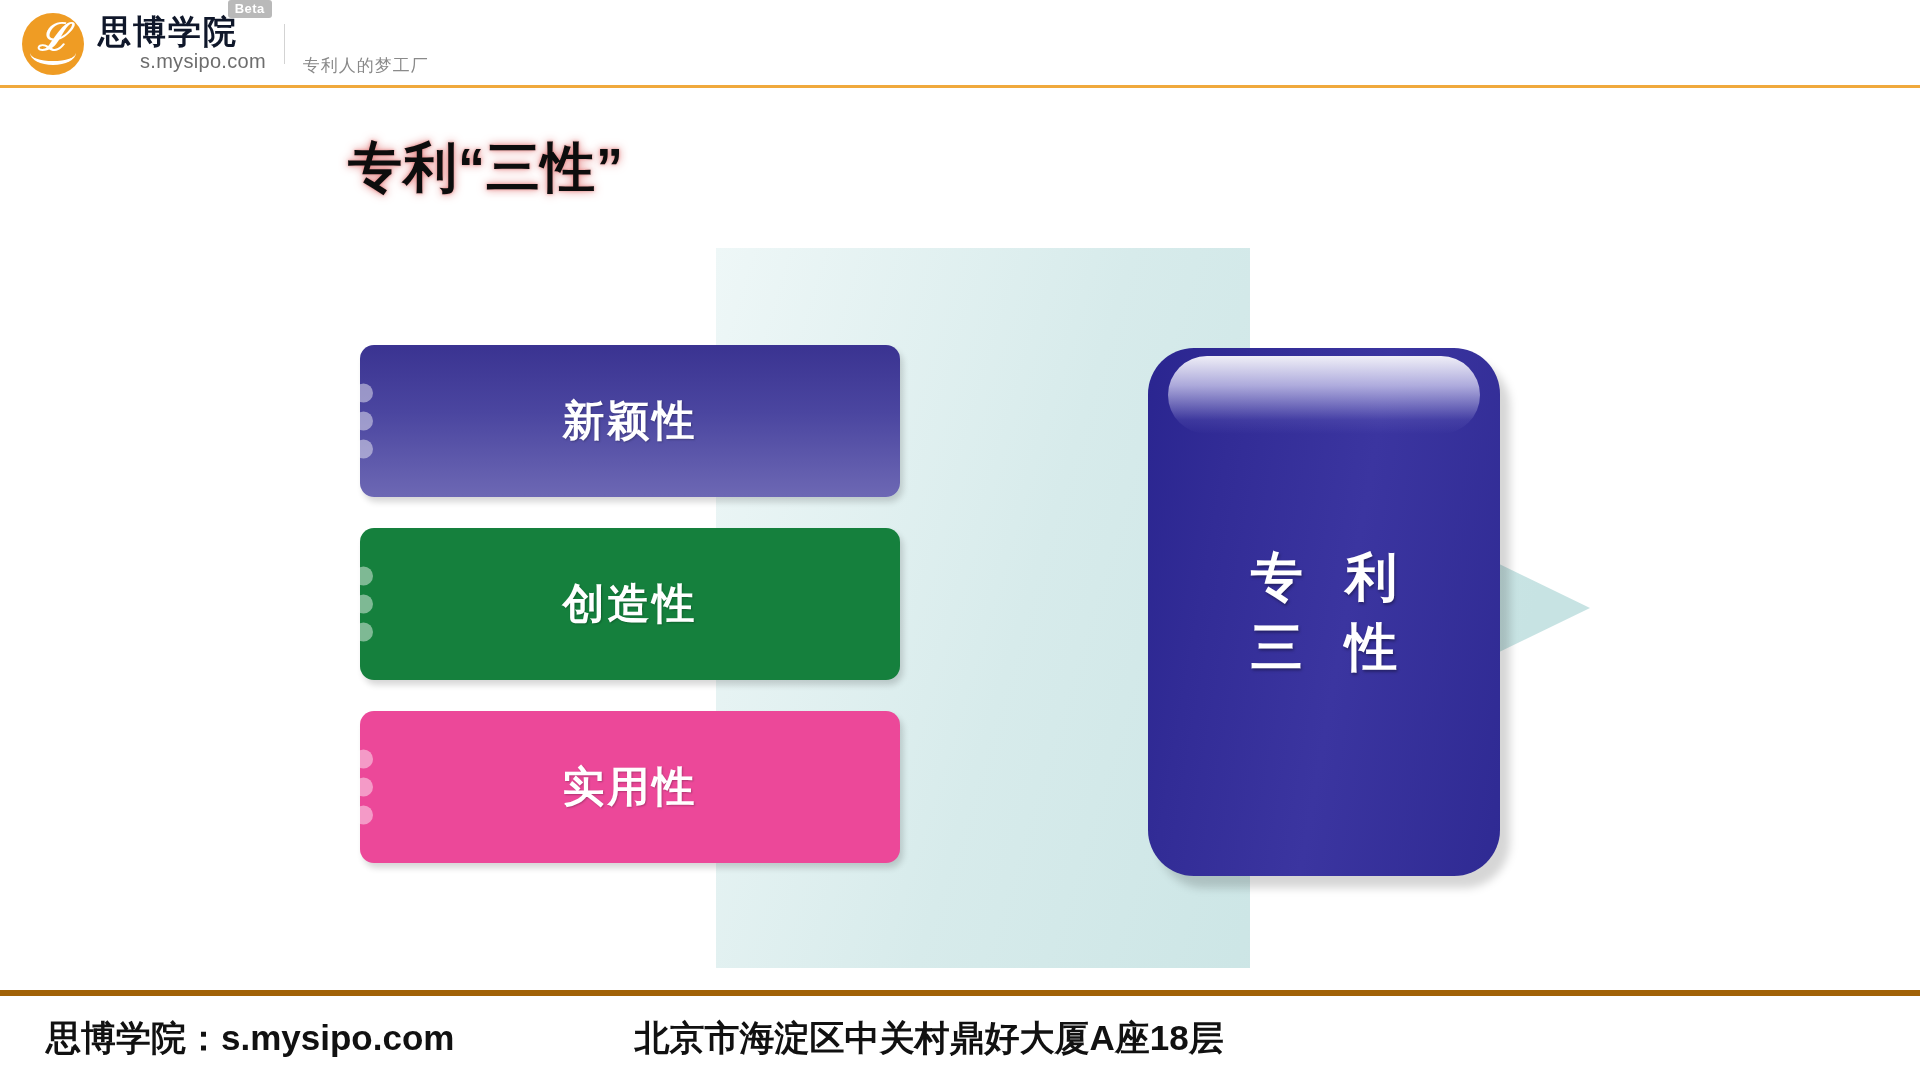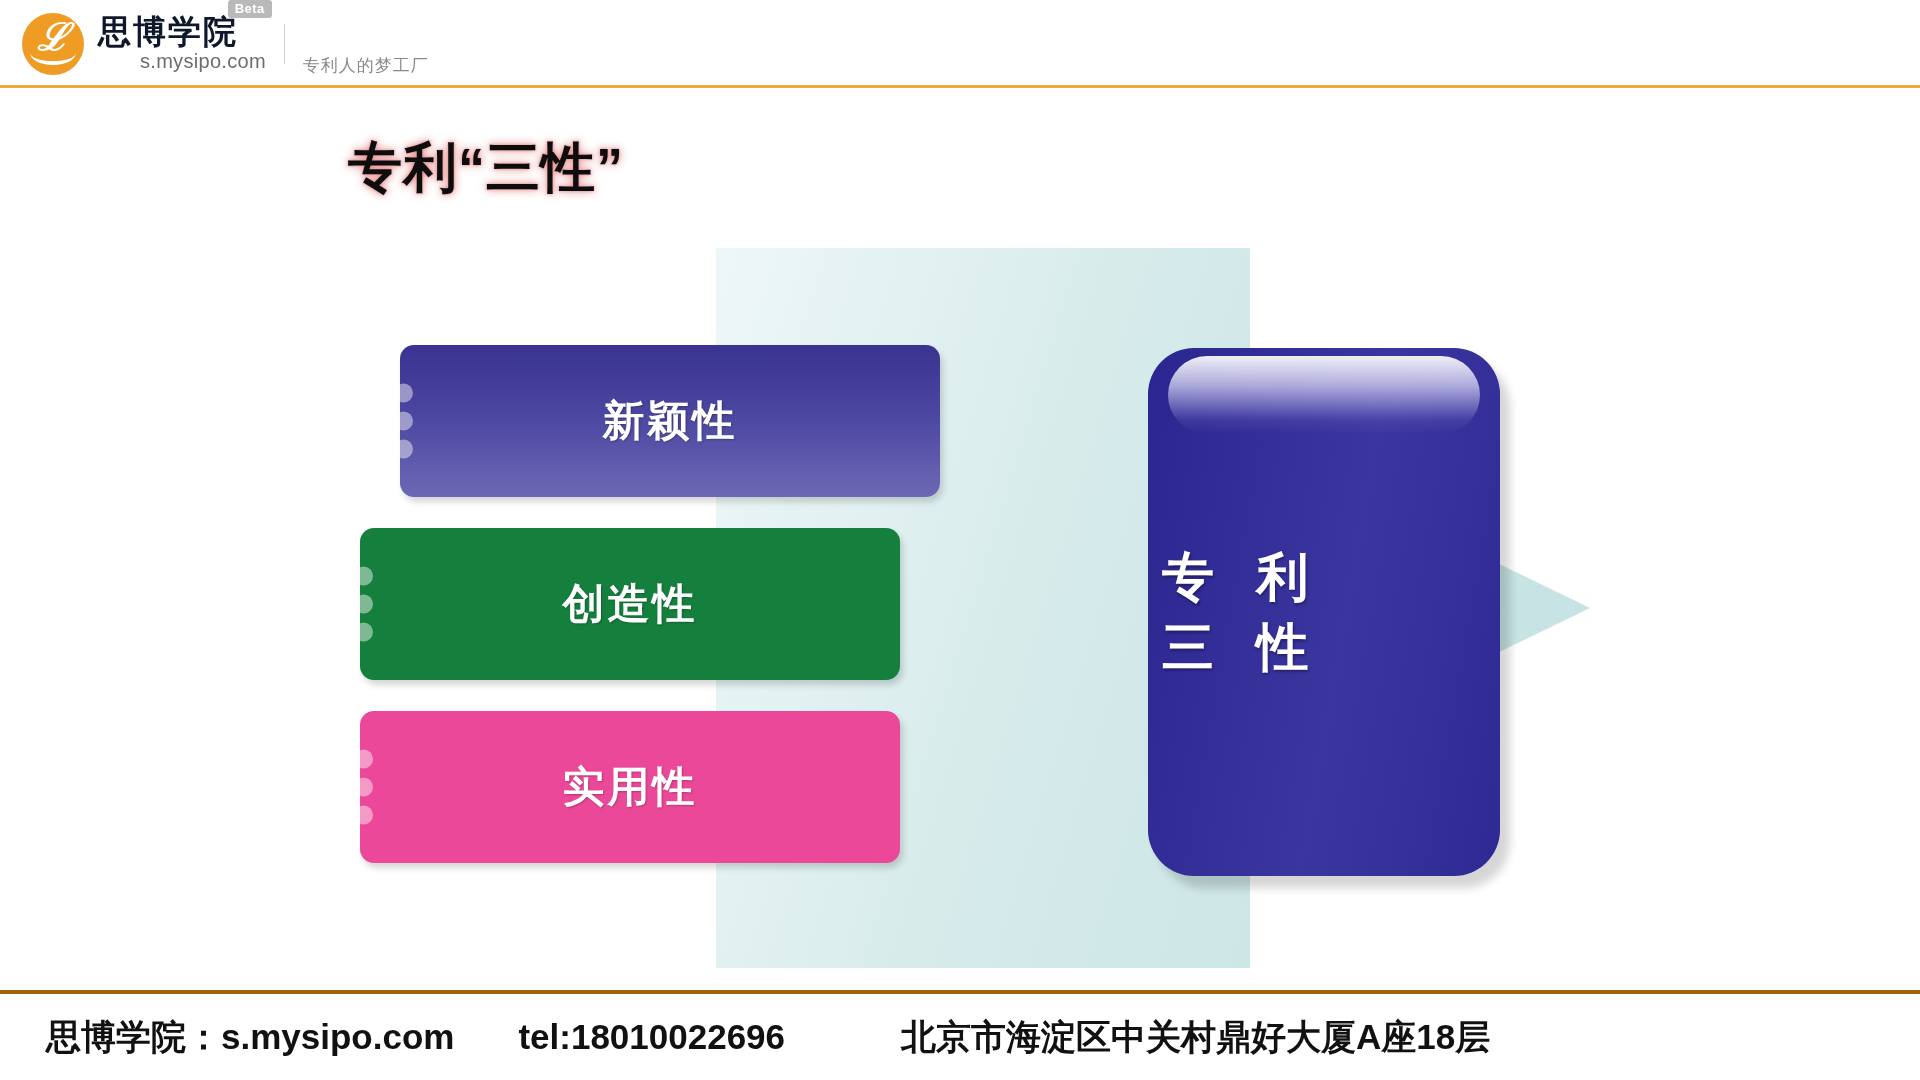--- a/index.html
+++ b/index.html
@@ -84,21 +84,21 @@
     text-shadow:1px 1px 2px rgba(0,0,0,.25);
   }
   .bar .dots{
     position:absolute; left:-6px; top:50%; transform:translateY(-50%);
     display:flex; flex-direction:column; gap:9px;
   }
   .bar .dots i{
     display:block; width:19px; height:19px; border-radius:50%;
     background:rgba(255,255,255,.45);
   }
-  #bar-0{ background:linear-gradient(180deg,#3a3391 0%,#4b46a0 45%,#6d68b4 100%);margin-left:40px; }
+  #bar-0{ background:linear-gradient(180deg,#3a3391 0%,#4b46a0 45%,#6d68b4 100%); }
   #bar-1{ background:#15803d;justify-content:center; }
   #bar-2{ background:#ec4899; }
 
   
   .result-box{
     position:absolute; left:1148px; top:348px;
     width:352px; height:528px; z-index:3;
   }
   .result-shadow{
     position:absolute; left:10px; top:12px; width:352px; height:528px;
@@ -110,32 +110,32 @@
     background:linear-gradient(100deg,#2a2590 0%,#322c96 22%,#3b35a0 55%,#2f2a93 100%);
     overflow:hidden;
   }
   .result-gloss{
     position:absolute; left:20px; top:8px; width:312px; height:78px;
     border-radius:40px;
     background:linear-gradient(180deg,rgba(255,255,255,.92) 0%,rgba(220,218,246,.72) 38%,rgba(130,126,205,.18) 82%,rgba(90,86,180,0) 100%);
   }
   .result-text{
     position:absolute; left:0; top:0; width:352px; height:528px;
-    display:flex; flex-direction:column; align-items:flex-start; justify-content:center;
+    display:flex; flex-direction:column; align-items:center; justify-content:center;
   }
   .result-line{
     color:#ffffff; font-size:52px; font-weight:bold; letter-spacing:14px;
     text-indent:14px; line-height:70px;
     text-shadow:1px 2px 3px rgba(0,0,0,.35);
   }
 
   
   .footer{
     position:absolute; left:0; bottom:0; width:1920px; height:90px;
-    border-top:4px solid #a16207; background:#fff;
+    border-top:6px solid #a16207; background:#fff;
     display:flex; align-items:center;
   }
   .footer-row{
     display:flex; align-items:center; white-space:nowrap;
     padding-left:46px;
   }
   .footer-item{
     font-size:35px; font-weight:bold; color:#111;
     letter-spacing:0px;
   }
@@ -210,20 +210,19 @@
     <div class="result-text">
       <div class="result-line">专 利</div>
       <div class="result-line">三 性</div>
     </div>
   </div>
 
   <div class="footer">
     <div class="footer-row">
       <span class="footer-item">思博学院：s.mysipo.com</span>
       <span class="gap-a"></span>
-      <span class="footer-item">tel:18010022696</span>
       <span class="gap-b"></span>
       <span class="gap-c"></span>
       <span class="footer-item">北京市海淀区中关村鼎好大厦A座18层</span>
     </div>
   </div>
 
 </div>
 
 </body></html>

